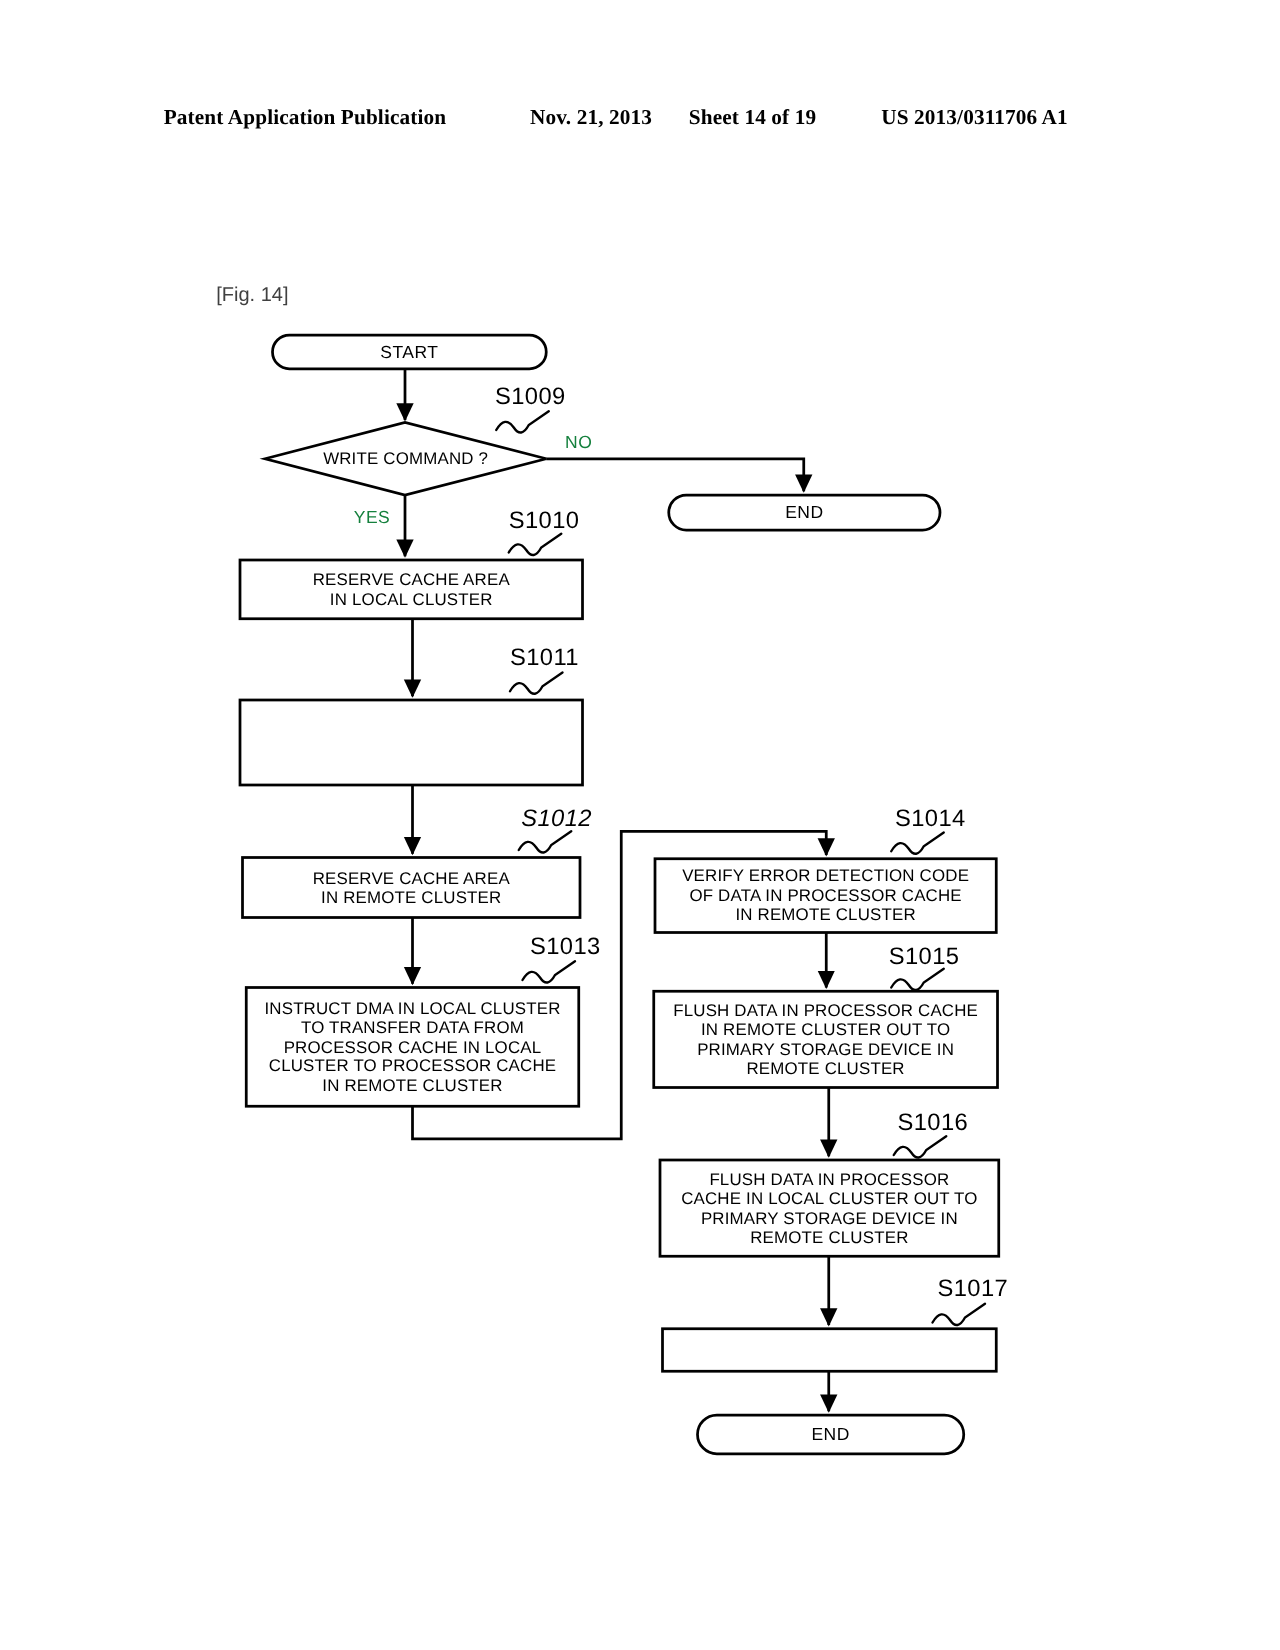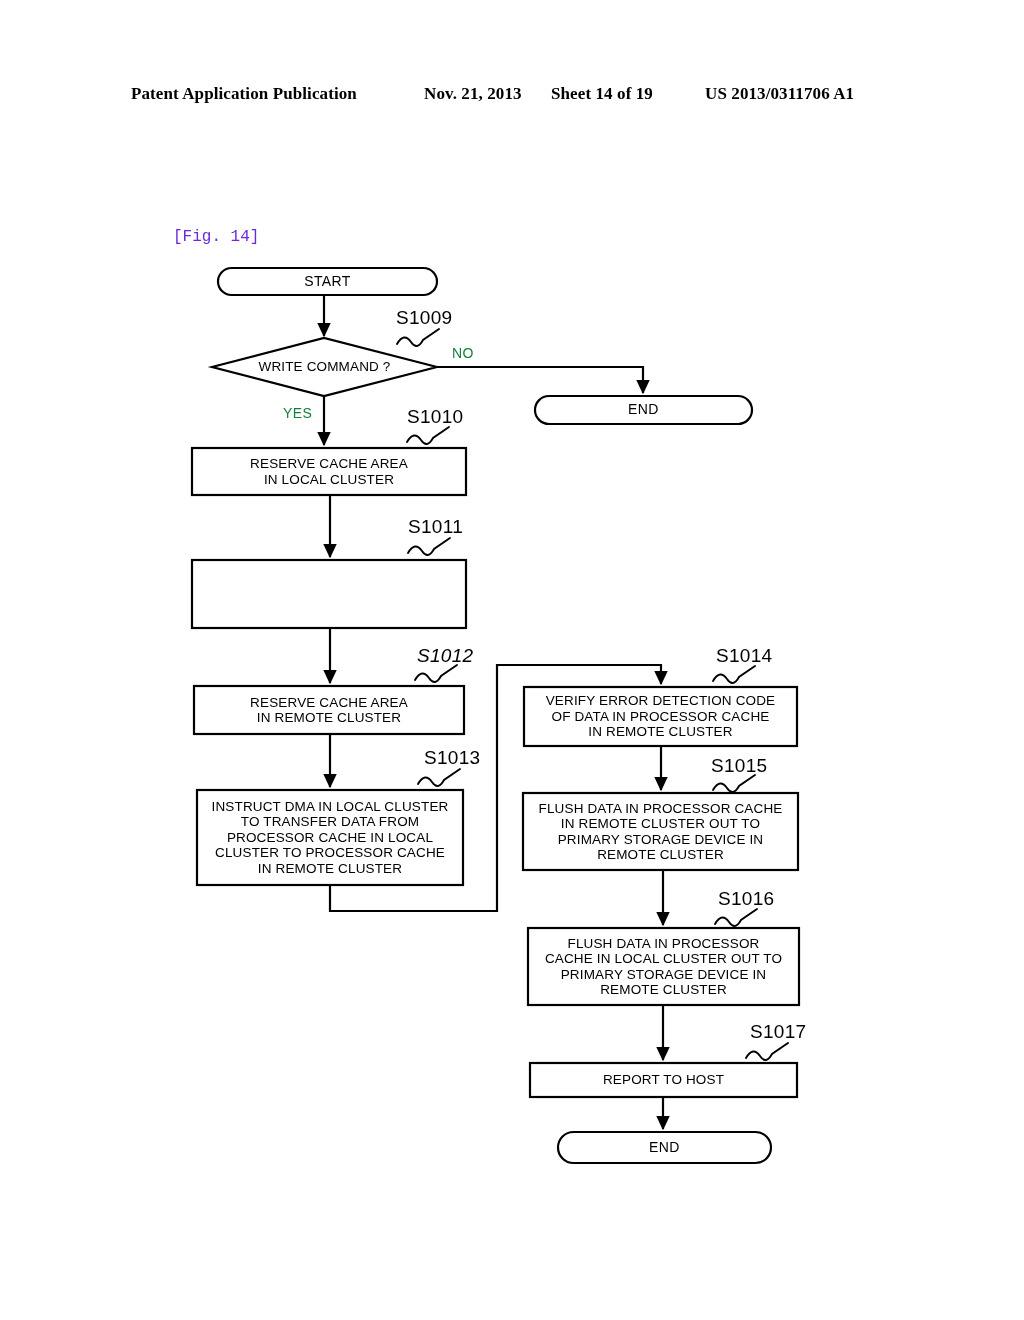--- a/index.html
+++ b/index.html
@@ -34,23 +34,23 @@
   #page-header .hdr-pub   { position: absolute; left: 131px; top: 0; }
   #page-header .hdr-date  { position: absolute; left: 424px; top: 0; }
   #page-header .hdr-sheet { position: absolute; left: 551px; top: 0; }
   #page-header .hdr-num   { position: absolute; left: 705px; top: 0; }
 
   
   #fig-label {
     position: absolute;
     left: 173px;
     top: 228px;
-    font-family: Liberation Mono, monospace;
+    font-family: Liberation Sans, sans-serif;
     font-size: 16px;
-    color: #6d28d9;
+    color: #404040;
     white-space: nowrap;
   }
 
   
   #flowchart {
     position: absolute;
     left: 0;
     top: 0;
     width: 888px;
     height: 1320px;
@@ -209,21 +209,20 @@
   <div class="node-text" style="left:523px; top:793px; width:275px; height:77px;border-radius:28px;">FLUSH DATA IN PROCESSOR CACHE
 IN REMOTE CLUSTER OUT TO
 PRIMARY STORAGE DEVICE IN
 REMOTE CLUSTER</div>
 
   <div class="node-text" style="left:528px; top:928px; width:271px; height:77px;">FLUSH DATA IN PROCESSOR
 CACHE IN LOCAL CLUSTER OUT TO
 PRIMARY STORAGE DEVICE IN
 REMOTE CLUSTER</div>
 
-  <div class="node-text" style="left:530px; top:1063px; width:267px; height:34px;">REPORT TO HOST</div>
 
   <div class="node-text terminal-text" style="left:558px; top:1132px; width:213px; height:31px;">END</div>
 
   <div class="step-label" style="left:396px; top:307px;">S1009</div>
   <div class="step-label" style="left:407px; top:406px;">S1010</div>
   <div class="step-label" style="left:408px; top:516px;">S1011</div>
   <div class="step-label" style="left:417px; top:645px;font-style:italic;">S1012</div>
   <div class="step-label" style="left:424px; top:747px;">S1013</div>
   <div class="step-label" style="left:716px; top:645px;">S1014</div>
   <div class="step-label" style="left:711px; top:755px;">S1015</div>

